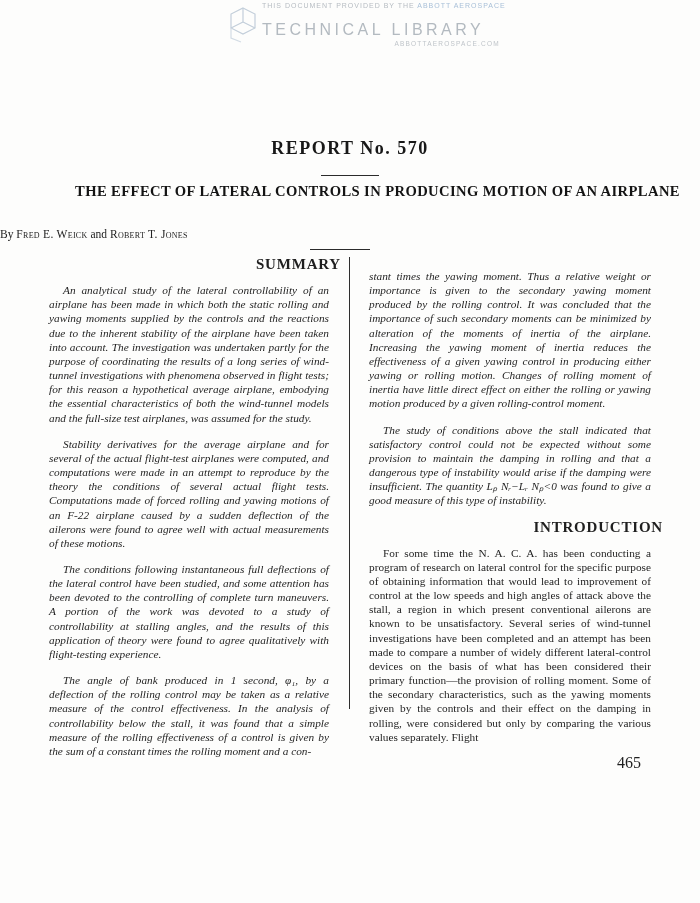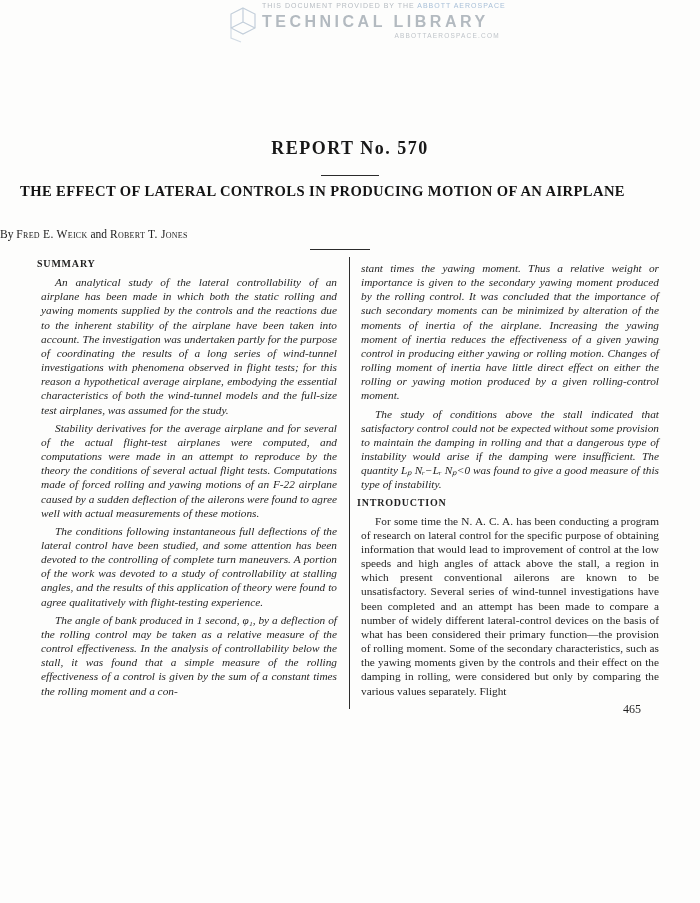--- a/index.html
+++ b/index.html
@@ -28,25 +28,25 @@
     font-family: "Liberation Sans", sans-serif;
     font-size: 7px;
     letter-spacing: 1px;
     color: #b6bcc2;
     white-space: nowrap;
   }
   .wm-blue { color: #a9c0d8; }
   .wm-line2 {
     font-family: "Liberation Sans", sans-serif;
     font-size: 16px;
-    font-weight: bold;
+    font-weight: normal;
     letter-spacing: 3.5px;
     color: #b3bac0;
     white-space: nowrap;
-    margin-top: 4px;
+    margin-top: 12px;
   }
   .wm-line3 {
     font-family: "Liberation Sans", sans-serif;
     font-size: 6.5px;
     letter-spacing: 1.2px;
     color: #bfc4c9;
     text-align: right;
     padding-right: 6px;
     margin-top: 1px;
   }
@@ -67,21 +67,21 @@
     top: 175px;
     left: 50%;
     width: 58px;
     margin-left: -29px;
     border-top: 1.6px solid #2b2b2b;
   }
   .main-title {
     position: absolute;
     top: 182px;
     left: 20px; right: 20px;
-    text-align: left;
+    text-align: right;
     font-size: 14.6px;
     font-weight: bold;
     letter-spacing: 0.4px;
     line-height: 18.5px;
     color: #141414;
   }
   .byline {
     position: absolute;
     top: 228px;
     left: 0; right: 0;
@@ -112,34 +112,34 @@
   .col-right .cont-italic { font-style: italic; }
   .col-divider {
     position: absolute;
     left: 349px;
     top: 257px;
     height: 452px;
     width: 1px;
     background: #2e2e2e;
   }
   .sec-heading {
-    text-align: left;
+    text-align: right;
     font-weight: bold;
     font-style: normal;
-    font-size: 10px;
+    font-size: 15px;
     letter-spacing: 0.8px;
     margin: 0 0 3px 0;
   }
   .sec-heading.intro { margin-top: 2px; margin-bottom: 4px; }
-  .para { margin: 4px; text-indent: 14px; }
+  .para { margin: 12px; text-indent: 14px; }
   .para.no-indent { text-indent: 0; }
   .page-number {
     text-align: right;
     font-style: normal;
-    font-size: 12px;
+    font-size: 16px;
     margin-top: 3px;
     padding-right: 22px;
   }
 </style>
 </head>
 <body>
 
 <div class="page">
 
   <div class="watermark">

